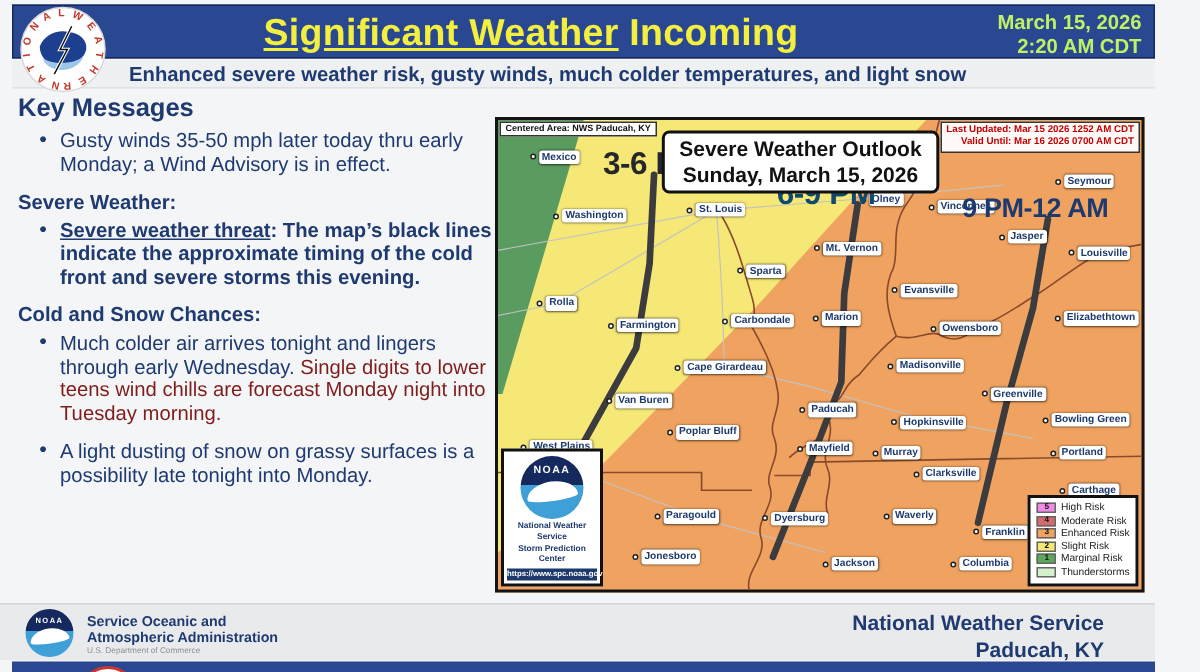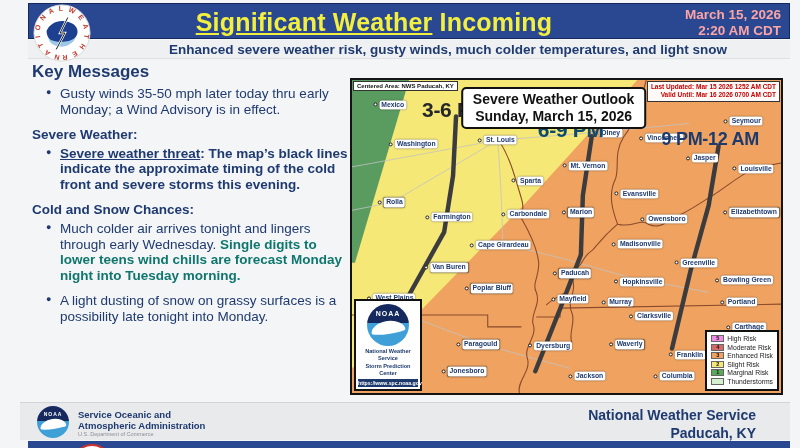--- a/index.html
+++ b/index.html
@@ -1,45 +1,45 @@
 <!DOCTYPE html>
 <html><head>
 <meta charset="utf-8">
 <style>
   * { margin:0; padding:0; box-sizing:border-box; }
   html,body { width:800px; height:448px; }
   body { font-family:"Liberation Sans", sans-serif; background:#f4f5f6; position:relative; overflow:hidden; }
-  .page { position:absolute; inset:0;margin-left:20px; }
+  .page { position:absolute; inset:0; }
 
   
   .header-bar { position:absolute; left:8px; top:3px; width:762px; height:36px;
     background:#2a4792; border:1px solid #16295e; }
   .header-title { position:absolute; left:70px; right:140px; top:2px; bottom:0;
     display:flex; align-items:center; justify-content:center;
     font-size:25px; font-weight:bold; color:#f2ef3f; letter-spacing:.2px; white-space:nowrap; }
   .header-title .u { text-decoration:underline; }
   .header-datetime { position:absolute; right:8px; top:3px; text-align:right;
-    color:#fca5a5; font-weight:bold; font-size:13.5px; line-height:1.22; }
+    color:#bef264; font-weight:bold; font-size:13.5px; line-height:1.22; }
 
   .nws-logo { position:absolute; left:13px; top:4px; width:58px; height:58px; z-index:9; }
 
   .subtitle-strip { position:absolute; left:8px; top:40px; width:762px; height:19px;
-    background:#eef0f2; display:flex; align-items:center; justify-content:center;
+    background:#eef0f2; display:flex; align-items:center; justify-content:flex-start;
     padding-left:78px; font-size:13.5px; font-weight:bold; color:#1e3a70; border-bottom:1px solid #dfe2e5; }
 
   
   .panel { position:absolute; left:12px; top:62px; width:320px; color:#1e3a70; }
   .panel h1 { font-size:17px; font-weight:bold; margin-bottom:4px; }
   .sec-title { font-size:13.5px; font-weight:bold; margin-top:8px; }
   .panel ul { list-style:none; margin:4px 0 0 14px; }
   .panel li { font-size:13.5px; line-height:1.17; margin-bottom:9px; position:relative; padding-left:14px; }
   .panel li::before { content:"●"; position:absolute; left:0; top:1px; font-size:9px; }
   .lead-bu { font-weight:bold; text-decoration:underline; }
   .b { font-weight:bold; }
-  .hl { font-weight:bold; color:#0f766e; }
+  .hl { font-weight:normal; color:#7f1d1d; }
 
   
   .map { position:absolute; left:330px; top:78px; width:433px; height:317px;
     border:2px solid #141414; background:#f0a360; overflow:hidden; }
   .map svg.base { position:absolute; inset:0; width:100%; height:100%; }
 
   .map-note { position:absolute; left:1px; top:1px; background:#ffffff; border:1px solid #333;
     font-size:6px; font-weight:bold; color:#111; padding:1px 3px; z-index:20; }
   .map-updated { position:absolute; right:1px; top:1px; background:rgba(255,255,255,.95); border:1px solid #333;
     font-size:6.5px; font-weight:bold; color:#c40000; padding:1px 3px; text-align:right; line-height:1.3; z-index:20; }

